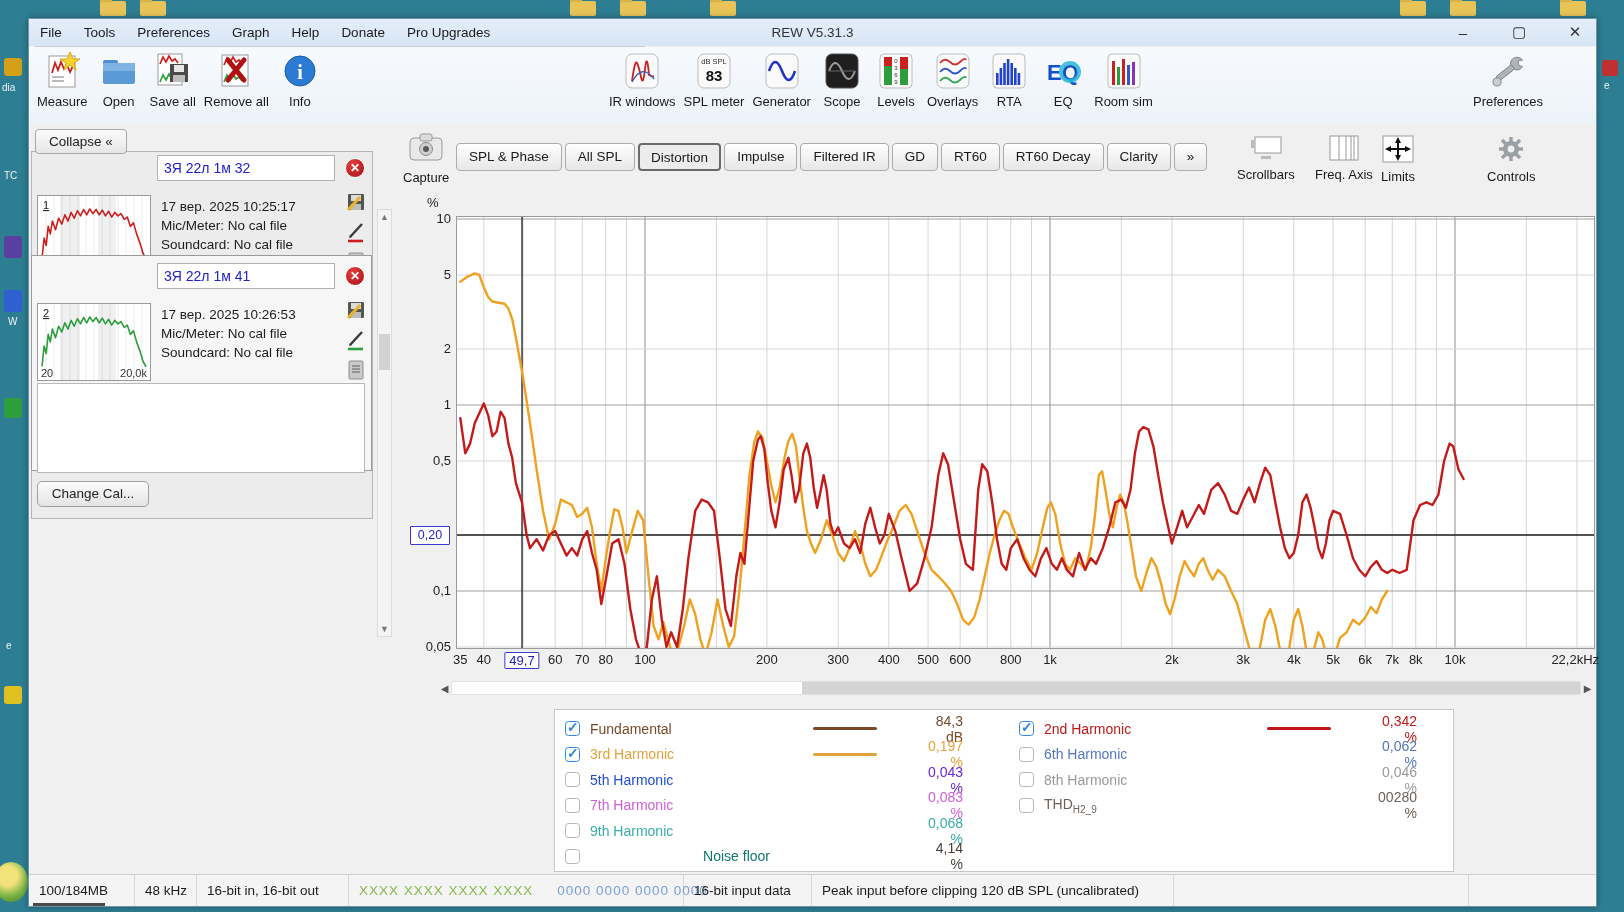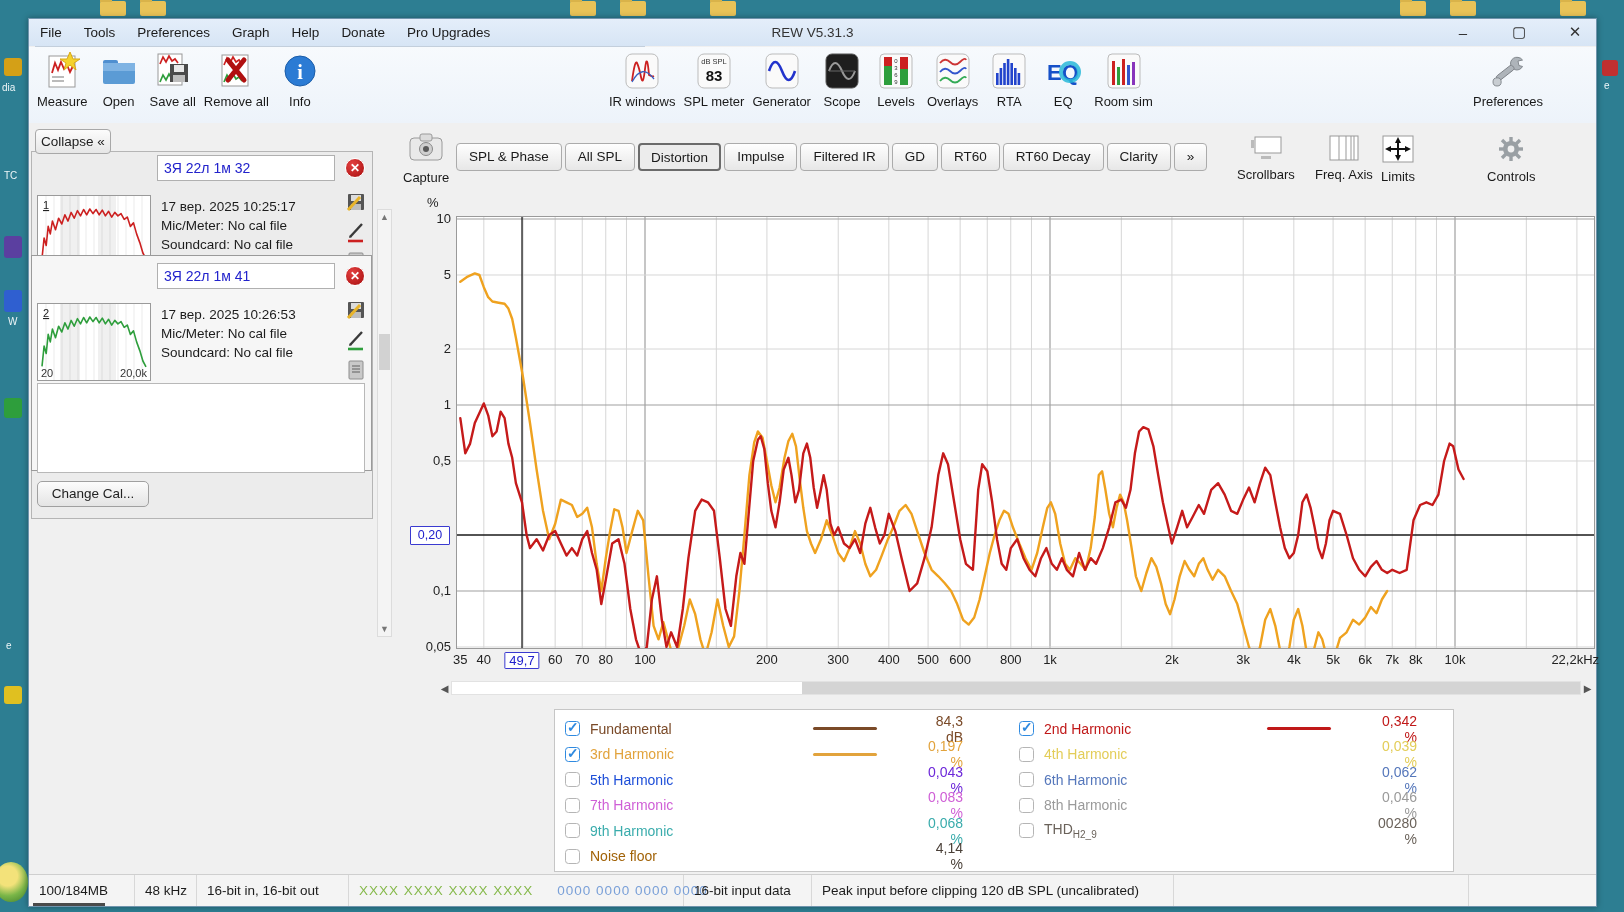--- a/index.html
+++ b/index.html
@@ -40,21 +40,21 @@
   #tabsbar { position:absolute; left:427px; top:20px; display:flex; align-items:center; }
   .gtab { height:28px; line-height:26px; padding:0 12px; font-size:13.5px; color:#1a1a1a; background:linear-gradient(#fefefe,#e7e7e7);
     border:1px solid #ababab; border-radius:4px; margin-right:3px; white-space:nowrap; }
   .gtab.active { border:2px solid #6b6b6b; background:#ececec; padding:0 11px; }
   .view-btn { position:absolute; display:flex; flex-direction:column; align-items:center; }
   .view-btn .tb-label { margin-top:2px; }
 
   
   #left-panel { position:absolute; left:2px; top:108px; width:344px; height:392px; }
   #panel-frame { position:absolute; left:0; top:24px; width:342px; height:368px; border:1px solid #b5b5b5; background:#ececec; }
-  #collapse-btn { position:absolute; left:4px; top:2px; width:76px; height:25px; background:linear-gradient(#fcfcfc,#e6e6e6);
+  #collapse-btn { position:absolute; left:4px; top:2px; width:92px; height:25px; background:linear-gradient(#fcfcfc,#e6e6e6);
     border:1px solid #a8a8a8; border-radius:4px; font-size:13.5px; color:#222; text-align:center; line-height:23px; z-index:3; }
   .meas-card { position:absolute; left:2px; width:338px; }
   .meas-name { position:absolute; left:124px; top:0; width:178px; height:26px; border:1px solid #b0b0b0; background:#fff;
     color:#2222cc; font-size:14px; font-family:"Liberation Sans",sans-serif; padding:0 6px; }
   .del-btn { position:absolute; left:312px; top:3px; width:20px; height:20px; border-radius:50%;
     background:radial-gradient(circle at 35% 30%, #e34040, #a80f0f); color:#fff; font-size:12px; font-weight:bold;
     text-align:center; line-height:19px; box-shadow:inset 0 0 0 1.5px #fff0; border:1.5px solid #fff; }
   .thumb { position:absolute; left:4px; top:40px; width:114px; height:78px; border:1px solid #9a9a9a; background:#fff; }
   .meas-lines { position:absolute; left:128px; top:42px; font-size:13.5px; color:#1c1c1c; line-height:19px; white-space:nowrap; }
   .card-icons { position:absolute; left:312px; top:36px; display:flex; flex-direction:column; gap:8px; }
@@ -644,39 +644,33 @@
           <span class="leg-value" style="color: rgb(207, 95, 214);">0,083 %</span>
         </div>
         <div class="leg-row">
           <div class="cb"></div>
           <span class="leg-label" style="color: rgb(58, 172, 172);">9th Harmonic</span>
           <span class="leg-linewrap"></span>
           <span class="leg-value" style="color: rgb(58, 172, 172);">0,068 %</span>
         </div>
         <div class="leg-row">
           <div class="cb"></div>
-          <span class="leg-label" style="color: #a16207;">Noise floor</span>
+          <span class="leg-label" style="color: #0f766e; text-align: right;">Noise floor</span>
           <span class="leg-linewrap"></span>
           <span class="leg-value" style="color: rgb(74, 64, 56);">4,14 %</span>
         </div>
       </div>
       <div class="leg-col">
         <div class="leg-row">
           <div class="cb on"></div>
           <span class="leg-label" style="color: rgb(192, 24, 24);">2nd Harmonic</span>
           <span class="leg-linewrap">
             <span class="leg-line" style="background: rgb(192, 24, 24);"></span>
           </span>
           <span class="leg-value" style="color: rgb(192, 24, 24);">0,342 %</span>
-        </div>
-        <div class="leg-row">
-          <div class="cb"></div>
-          <span class="leg-label" style="color: rgb(227, 205, 88);">4th Harmonic</span>
-          <span class="leg-linewrap"></span>
-          <span class="leg-value" style="color: rgb(227, 205, 88);">0,039 %</span>
         </div>
         <div class="leg-row">
           <div class="cb"></div>
           <span class="leg-label" style="color: rgb(85, 119, 187);">6th Harmonic</span>
           <span class="leg-linewrap"></span>
           <span class="leg-value" style="color: rgb(85, 119, 187);">0,062 %</span>
         </div>
         <div class="leg-row">
           <div class="cb"></div>
           <span class="leg-label" style="color: rgb(154, 154, 154);">8th Harmonic</span>

